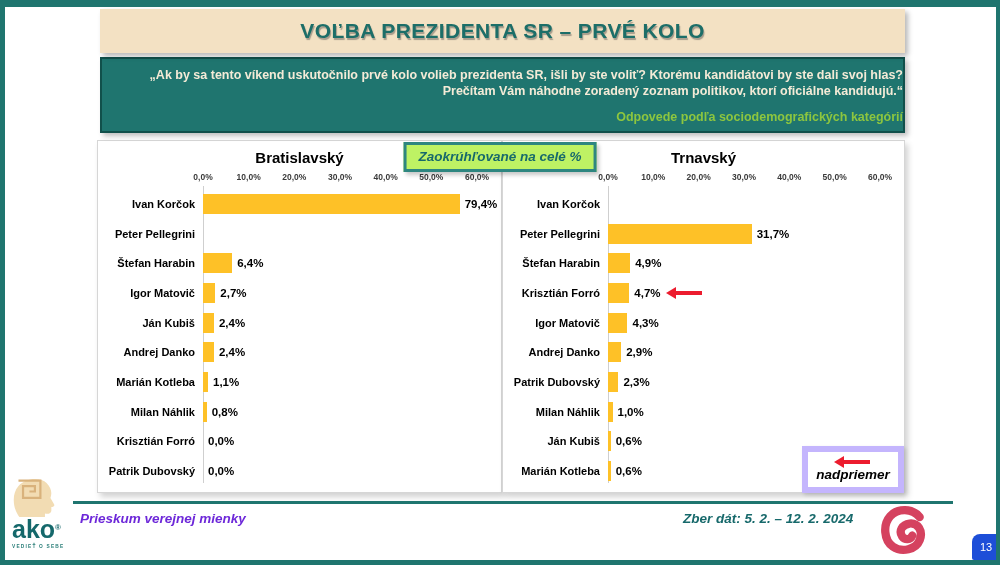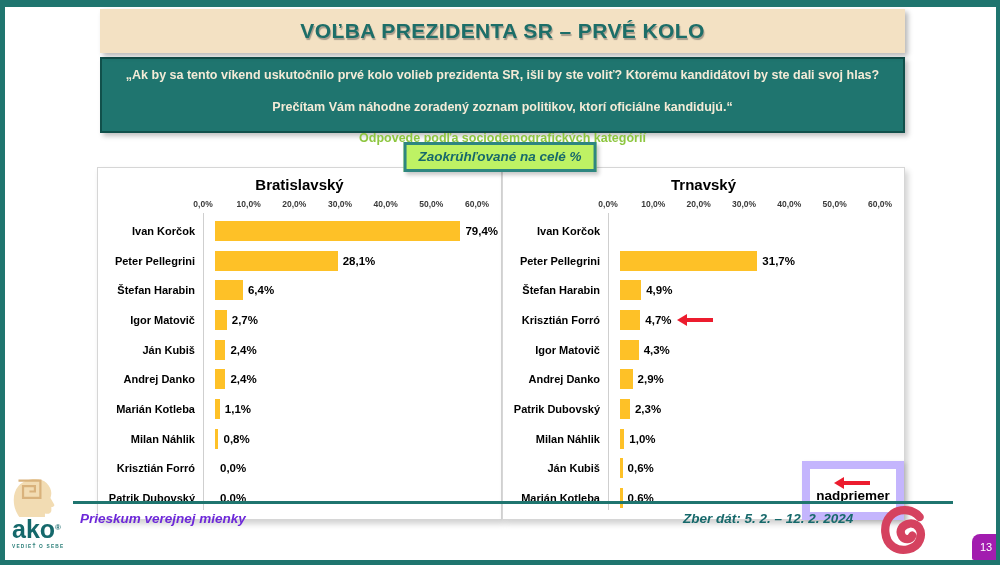--- a/index.html
+++ b/index.html
@@ -13,70 +13,70 @@
   
   .title-box{position:absolute;left:100px;top:9px;width:805px;height:44px;background:#F3E1C3;
     box-shadow:3px 3px 5px rgba(0,0,0,.28);display:flex;align-items:center;justify-content:center;z-index:5;}
   .title-box h1{margin:16px;font-size:21px;font-weight:bold;color:#1C6E68;letter-spacing:.4px;
     text-shadow:1px 1.5px 1px rgba(70,70,70,.45);}
 
   
   .question-band{position:absolute;left:100px;top:57px;width:805px;height:76px;background:#1F756F;
     border:2px solid #11504B;box-sizing:border-box;box-shadow:3px 3px 5px rgba(0,0,0,.25);
     text-align:center;z-index:4;}
-  .question-band p{margin:16px;}
+  .question-band p{margin:0;text-align:right;}
   .q-line{color:#F4EBD7;font-weight:bold;font-size:12.5px;line-height:16px;}
   .q-line.first{margin-top:8px;}
   .subtitle{color:#8DC63F;font-weight:bold;font-size:12.5px;margin-top:11px !important;}
 
   
-  .panels{position:absolute;left:97px;top:140px;width:808px;height:353px;display:flex;z-index:2;margin-top:27px;}
+  .panels{position:absolute;left:97px;top:140px;width:808px;height:353px;display:flex;z-index:2;}
   .panel{position:relative;background:#fff;border:1px solid #D6D6D6;box-sizing:border-box;
     box-shadow:3px 4px 6px rgba(0,0,0,.18);padding-top:6px;overflow:visible;}
   .panel.left{width:405px;}
   .panel.right{width:403px;}
   .chart-title{margin:2px 0 6px 0;text-align:center;font-size:15px;font-weight:bold;color:#000;}
   .axis{position:relative;height:14px;margin-left:105px;margin-right:24px;margin-bottom:3px;}
   .tick{position:absolute;top:0;transform:translateX(-50%);font-size:8.5px;font-weight:600;color:#3A3A3A;white-space:nowrap;}
   .rows{position:relative;}
   .rows::before{content:'';position:absolute;left:105px;top:-3px;bottom:3px;width:1px;background:#CFCFCF;}
   .row{display:flex;align-items:center;height:29.7px;}
-  .cat{width:97px;padding-right:20px;text-align:right;font-size:11px;font-weight:bold;color:#000;white-space:nowrap;}
+  .cat{width:97px;padding-right:8px;text-align:right;font-size:11px;font-weight:bold;color:#000;white-space:nowrap;}
   .track{flex:1;margin-right:24px;display:flex;align-items:center;height:20px;position:relative;white-space:nowrap;overflow:visible;}
   .bar{height:20px;background:#FEC127;flex:none;}
   .val{margin-left:5px;font-size:11.5px;font-weight:bold;color:#000;}
 
   .red-arrow{display:inline-block;width:27px;height:4px;background:#EC1C2E;position:relative;margin-left:14px;flex:none;}
   .red-arrow::before{content:'';position:absolute;left:-9px;top:-4px;width:0;height:0;
     border:6px solid transparent;border-right:10px solid #EC1C2E;border-left:none;}
 
   
-  .nadpriemer{position:absolute;right:0;bottom:-1px;width:102px;height:59px;background:#fff;
-    border:8px solid #c4b5fd;box-sizing:border-box;z-index:8;display:flex;flex-direction:column;
-    align-items:center;justify-content:center;box-shadow:2px 2px 4px rgba(0,0,0,.15);}
+  .nadpriemer{position:absolute;right:0;bottom:-1px;width:102px;height:47px;background:#fff;
+    border:6px solid #c4b5fd;box-sizing:border-box;z-index:8;display:flex;flex-direction:column;
+    align-items:center;justify-content:center;box-shadow:2px 2px 4px rgba(0,0,0,.15);font-style:italic;}
   .nadpriemer .red-arrow{margin:2px 0 4px 6px;}
   .nadpriemer .note-text{font-size:13.5px;font-weight:bold;color:#000;line-height:1;}
 
   
   .badge{position:absolute;left:50%;top:142px;transform:translateX(-50%);background:#bef264;
     border:3px solid #2E8680;color:#17696B;font-size:13.5px;font-weight:bold;font-style:italic;
     padding:4px 12px 5px 12px;z-index:10;box-shadow:2px 3px 4px rgba(0,0,0,.22);white-space:nowrap;}
 
   
   .footer-line{position:absolute;left:73px;top:501px;width:880px;height:3px;background:#1F756F;z-index:3;}
   .footer-left{position:absolute;left:80px;top:511px;font-size:13.5px;font-weight:bold;font-style:italic;color:#6d28d9;z-index:3;}
   .footer-right{position:absolute;left:683px;top:511px;font-size:13.5px;font-weight:bold;font-style:italic;color:#17696B;z-index:3;}
 
   .ako-logo{position:absolute;left:8px;top:476px;width:66px;text-align:left;z-index:3;line-height:1;}
   .ako-logo .brand{font-size:25px;font-weight:bold;color:#15686B;letter-spacing:0;margin-left:4px;margin-top:-4px;}
   .ako-logo .brand sup{font-size:8px;vertical-align:8px;}
   .ako-logo .tagline{font-size:4.8px;letter-spacing:1.2px;color:#2A7E78;margin-left:4px;margin-top:3px;font-weight:bold;}
 
   .spiral-logo{position:absolute;left:880px;top:504px;z-index:3;}
-  .page-number{position:absolute;right:0;bottom:5px;width:28px;height:26px;background:#a21caf;color:#fff;
+  .page-number{position:absolute;right:0;bottom:5px;width:28px;height:26px;background:#1d4ed8;color:#fff;
     font-size:11px;display:flex;align-items:center;justify-content:center;border-radius:8px 0 0 2px;z-index:5;}
 </style>
 </head>
 <body>
 
 <div class="title-box">
   <h1>VOĽBA PREZIDENTA SR – PRVÉ KOLO</h1>
 </div>
 
 <div class="question-band">
@@ -101,24 +101,20 @@
         <div class="row">
           <div class="cat">Ivan Korčok</div>
           <div class="track">
             <div class="bar" style="width: 93.6667%;"></div>
             <span class="val">79,4%</span>
             <span class="red-arrow"></span>
           </div>
         </div>
         <div class="row">
           <div class="cat">Peter Pellegrini</div>
-          <div class="track">
-            <div class="bar" style="width: 46.8333%;"></div>
-            <span class="val">28,1%</span>
-          </div>
         </div>
         <div class="row">
           <div class="cat">Štefan Harabin</div>
           <div class="track">
             <div class="bar" style="width: 10.6667%;"></div>
             <span class="val">6,4%</span>
           </div>
         </div>
         <div class="row">
           <div class="cat">Igor Matovič</div>

